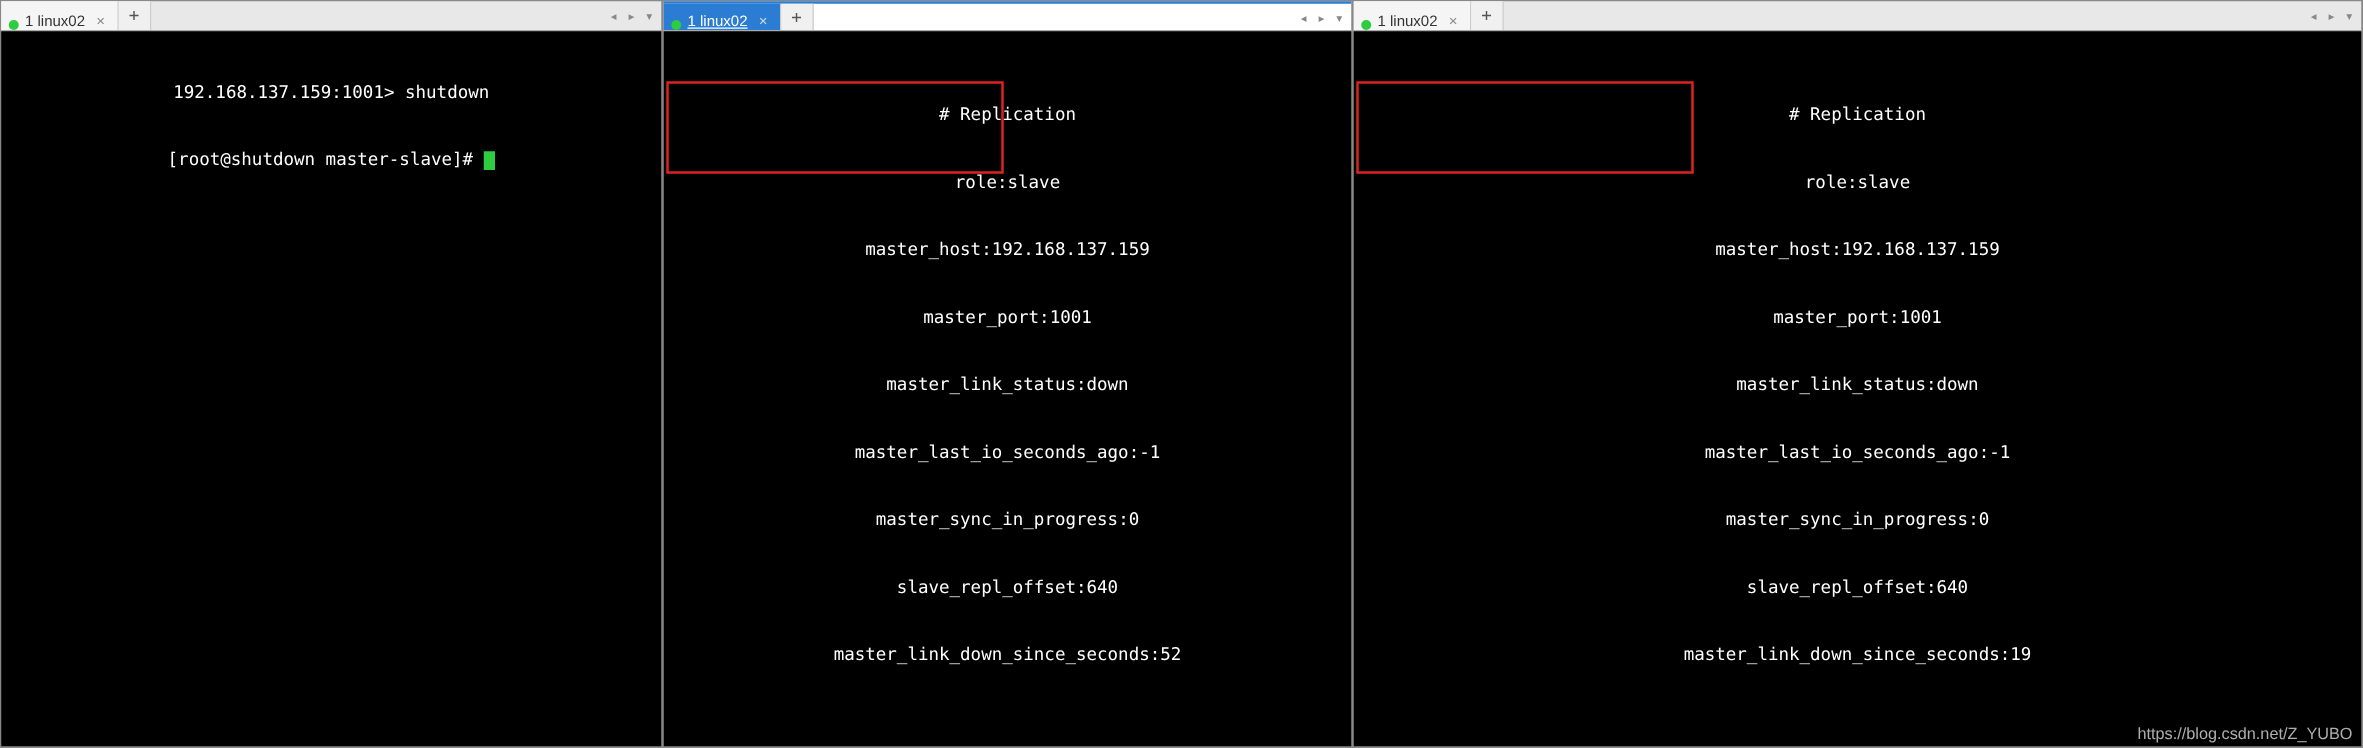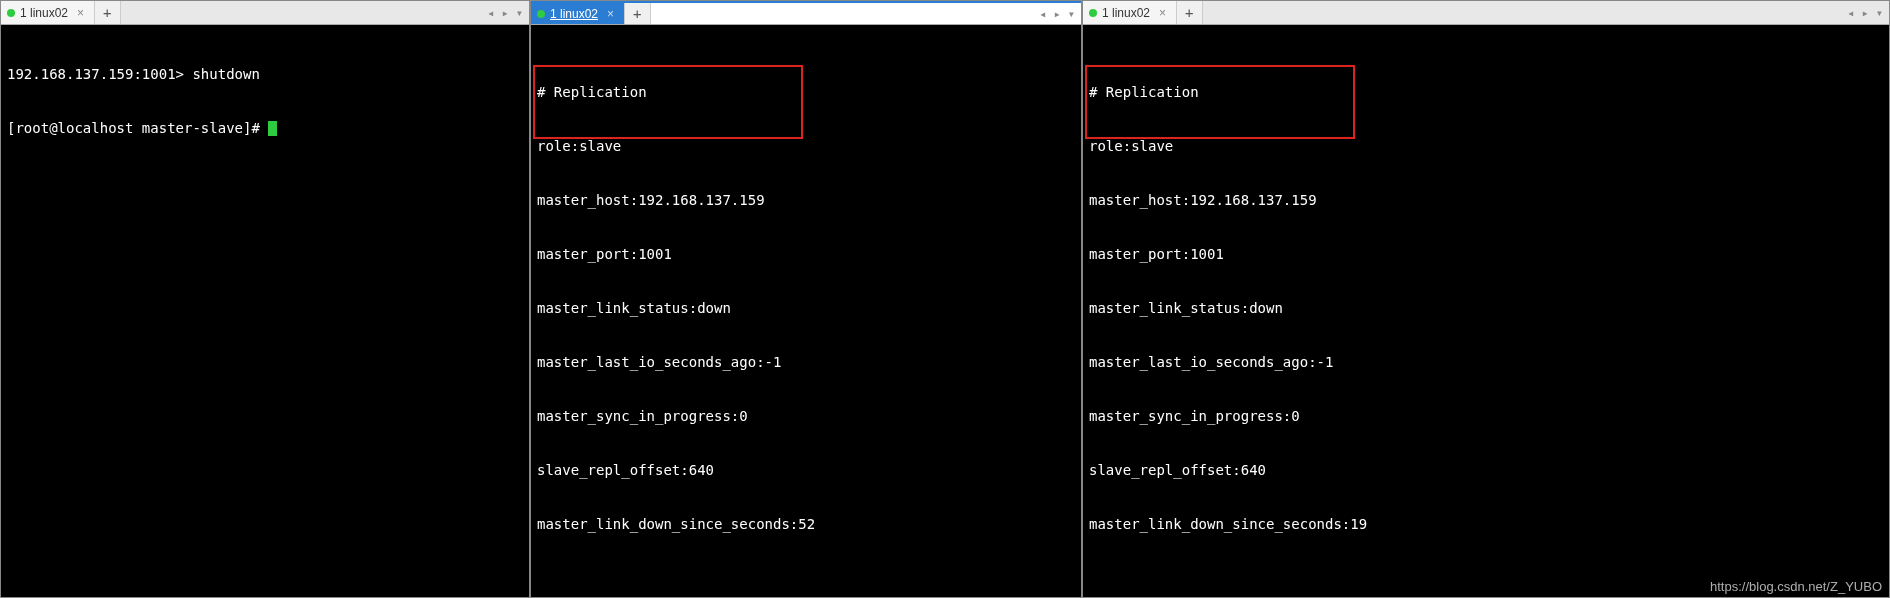--- a/index.html
+++ b/index.html
@@ -31,21 +31,21 @@
     position: relative;
   }
   .tabbar.active-bar {
     border-top: 2px solid #2b7cd3;
     background: #fff;
   }
   .tab {
     height: 100%;
     padding: 0 10px 0 6px;
     display: flex;
-    align-items: center;
+    align-items: flex-end;
     gap: 5px;
     background: #f5f5f5;
     border-right: 1px solid #ccc;
     font-size: 12px;
     color: #333;
     font-family: "Segoe UI", Arial, sans-serif;
   }
   .tabbar.active-bar .tab {
     background: #2b7cd3;
     color: #fff;
@@ -83,21 +83,21 @@
     flex: 1;
     background: #000;
     color: #fff;
     padding: 4px 6px;
     line-height: 18px;
     white-space: pre-wrap;
     word-break: break-all;
     overflow: hidden;
     position: relative;
   }
-  .term-line { display: block; }
+  .term-line { display: block; text-align: center; }
   .cursor {
     display: inline-block;
     width: 9px; height: 15px;
     background: #2ecc40;
     vertical-align: text-bottom;
   }
   .highlight-box {
     position: absolute;
     border: 2px solid #d22;
     pointer-events:none;
@@ -124,21 +124,21 @@
     </div>
     <div class="add-tab">+</div>
     <div class="nav-arrows">
       <span>◂</span>
       <span>▸</span>
       <span>▾</span>
     </div>
   </div>
   <div class="terminal">
     <span class="term-line">192.168.137.159:1001&gt; shutdown</span>
-    <span class="term-line"><span>[root@localhost master-slave]# </span><span class="cursor"></span></span>
+    <span class="term-line"><span>[root@shutdown master-slave]# </span><span class="cursor"></span></span>
   </div>
 </div>
 
 <div class="pane pane2">
   <div class="tabbar active-bar">
     <div class="tab">
       <span class="dot"></span>
       <span class="tab-text">1 linux02</span>
       <span class="tab-close">×</span>
     </div>

